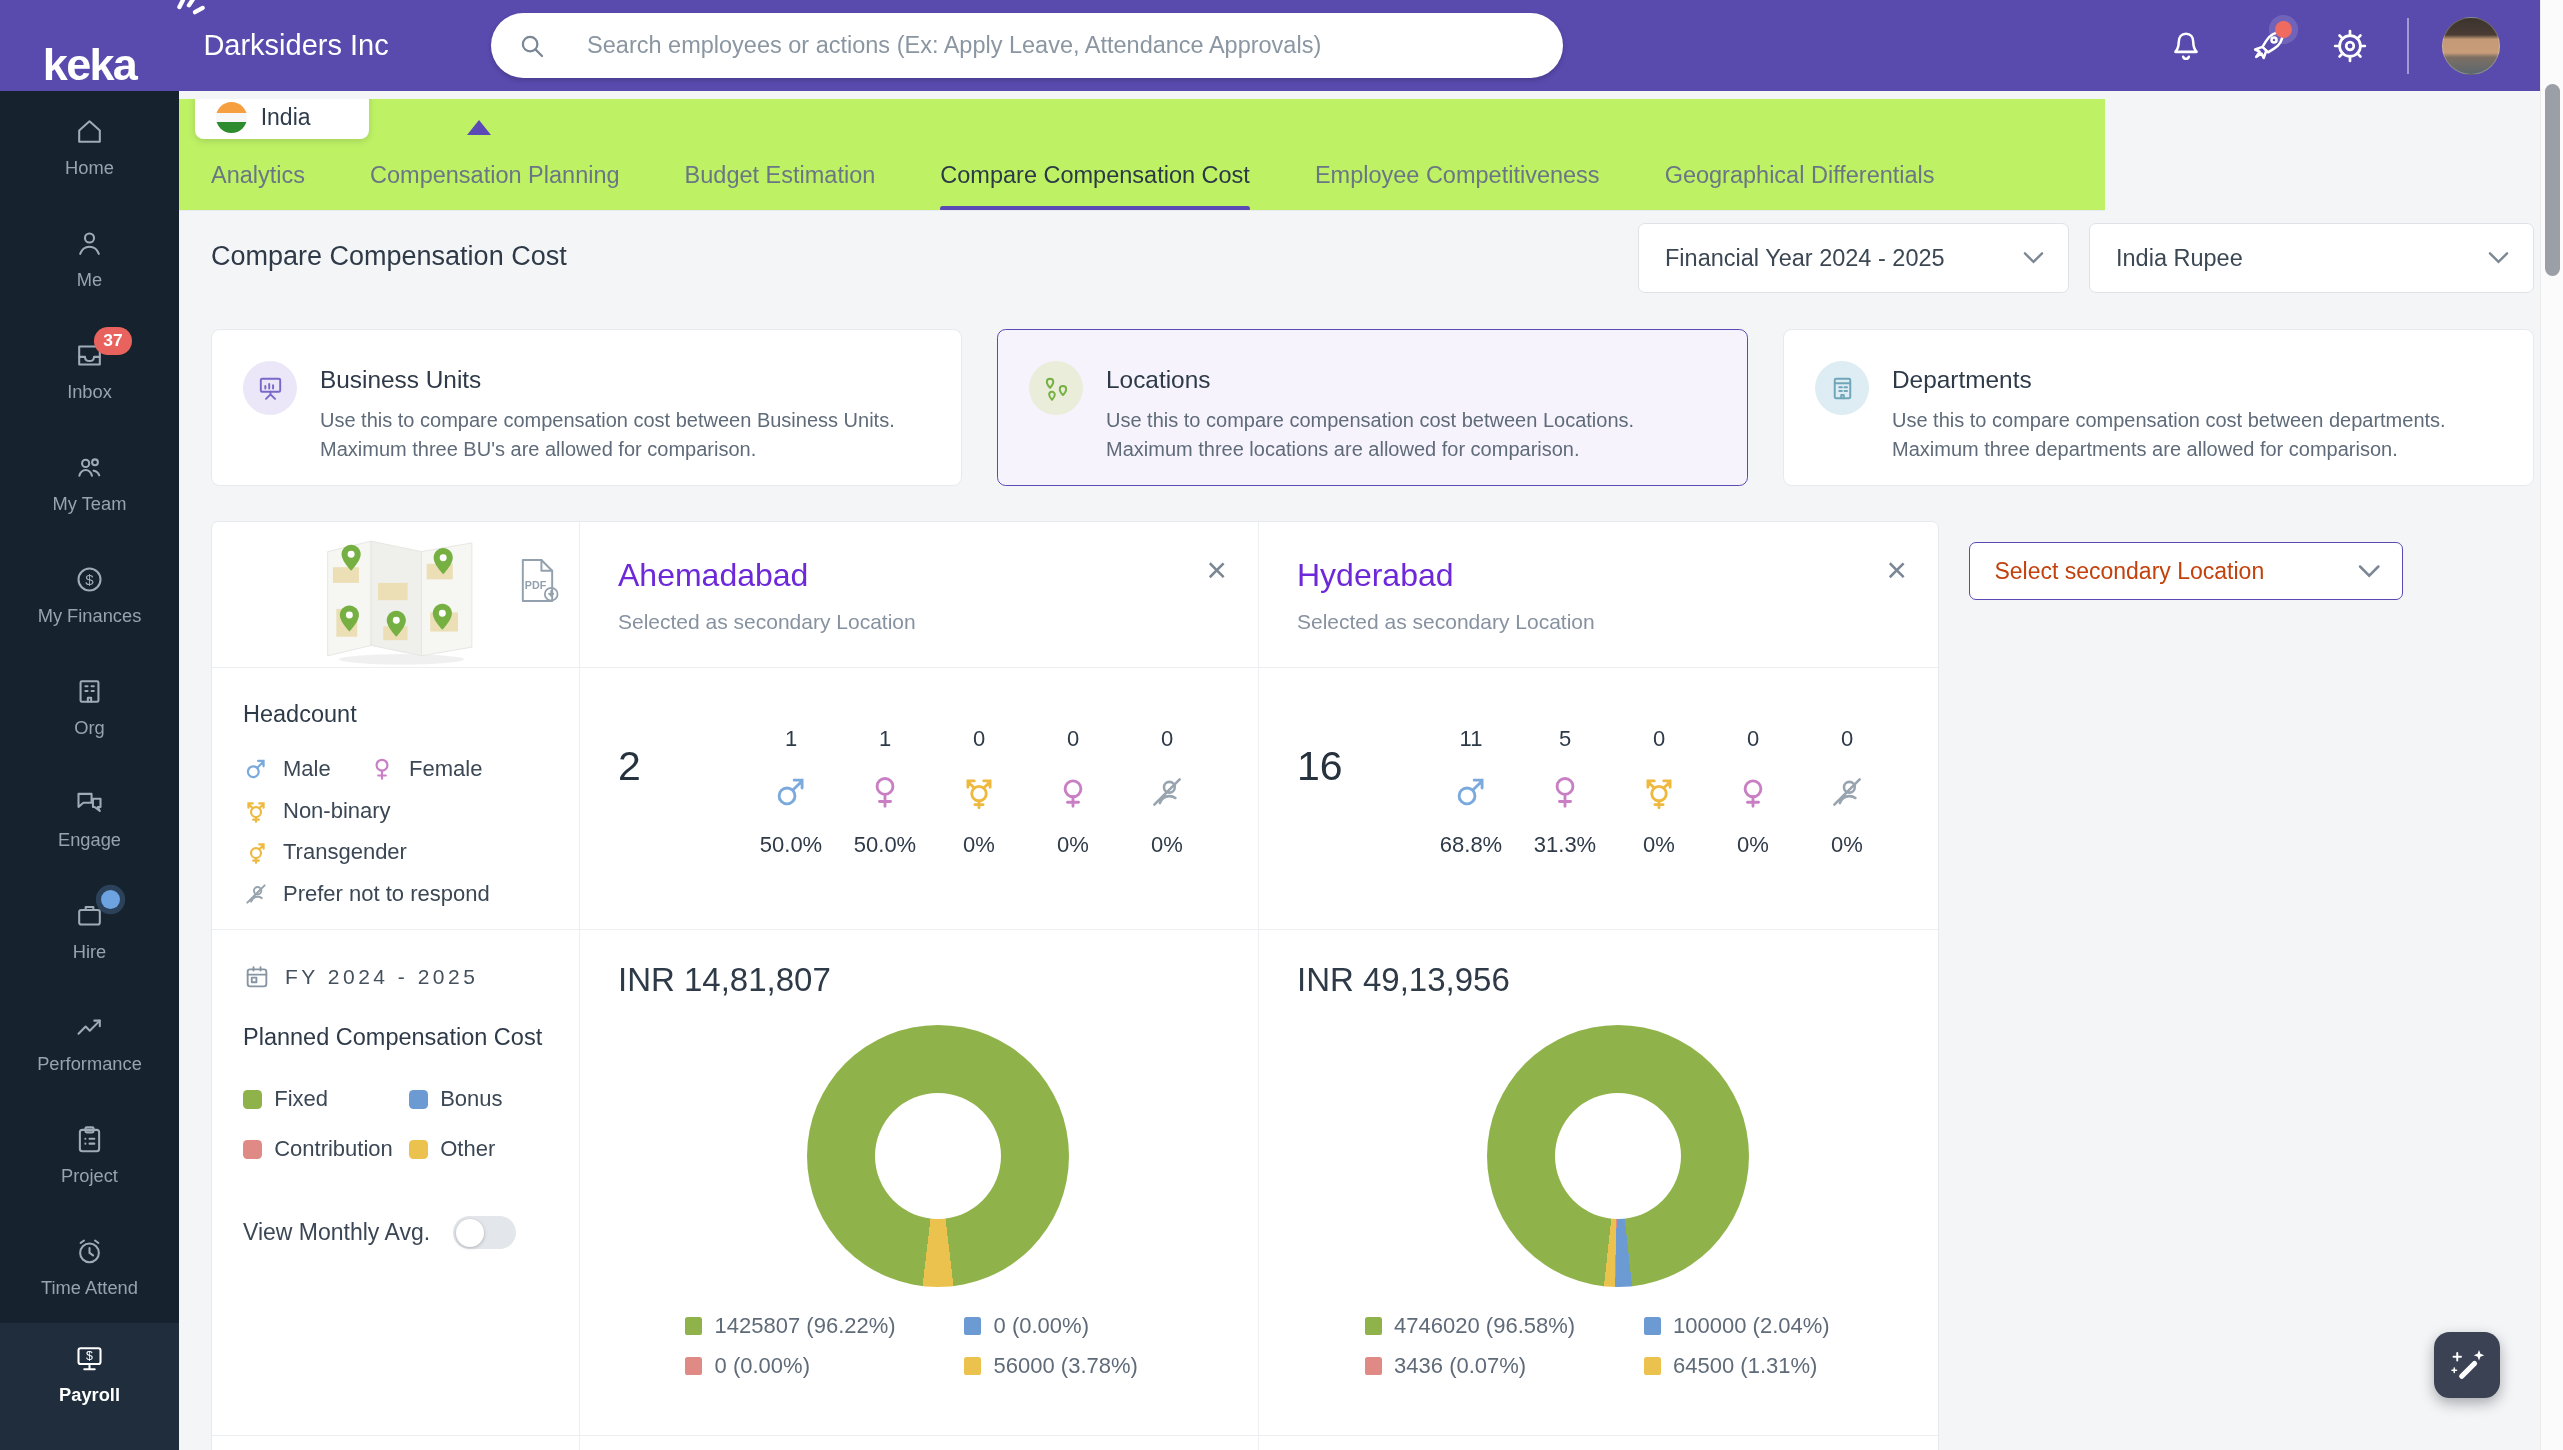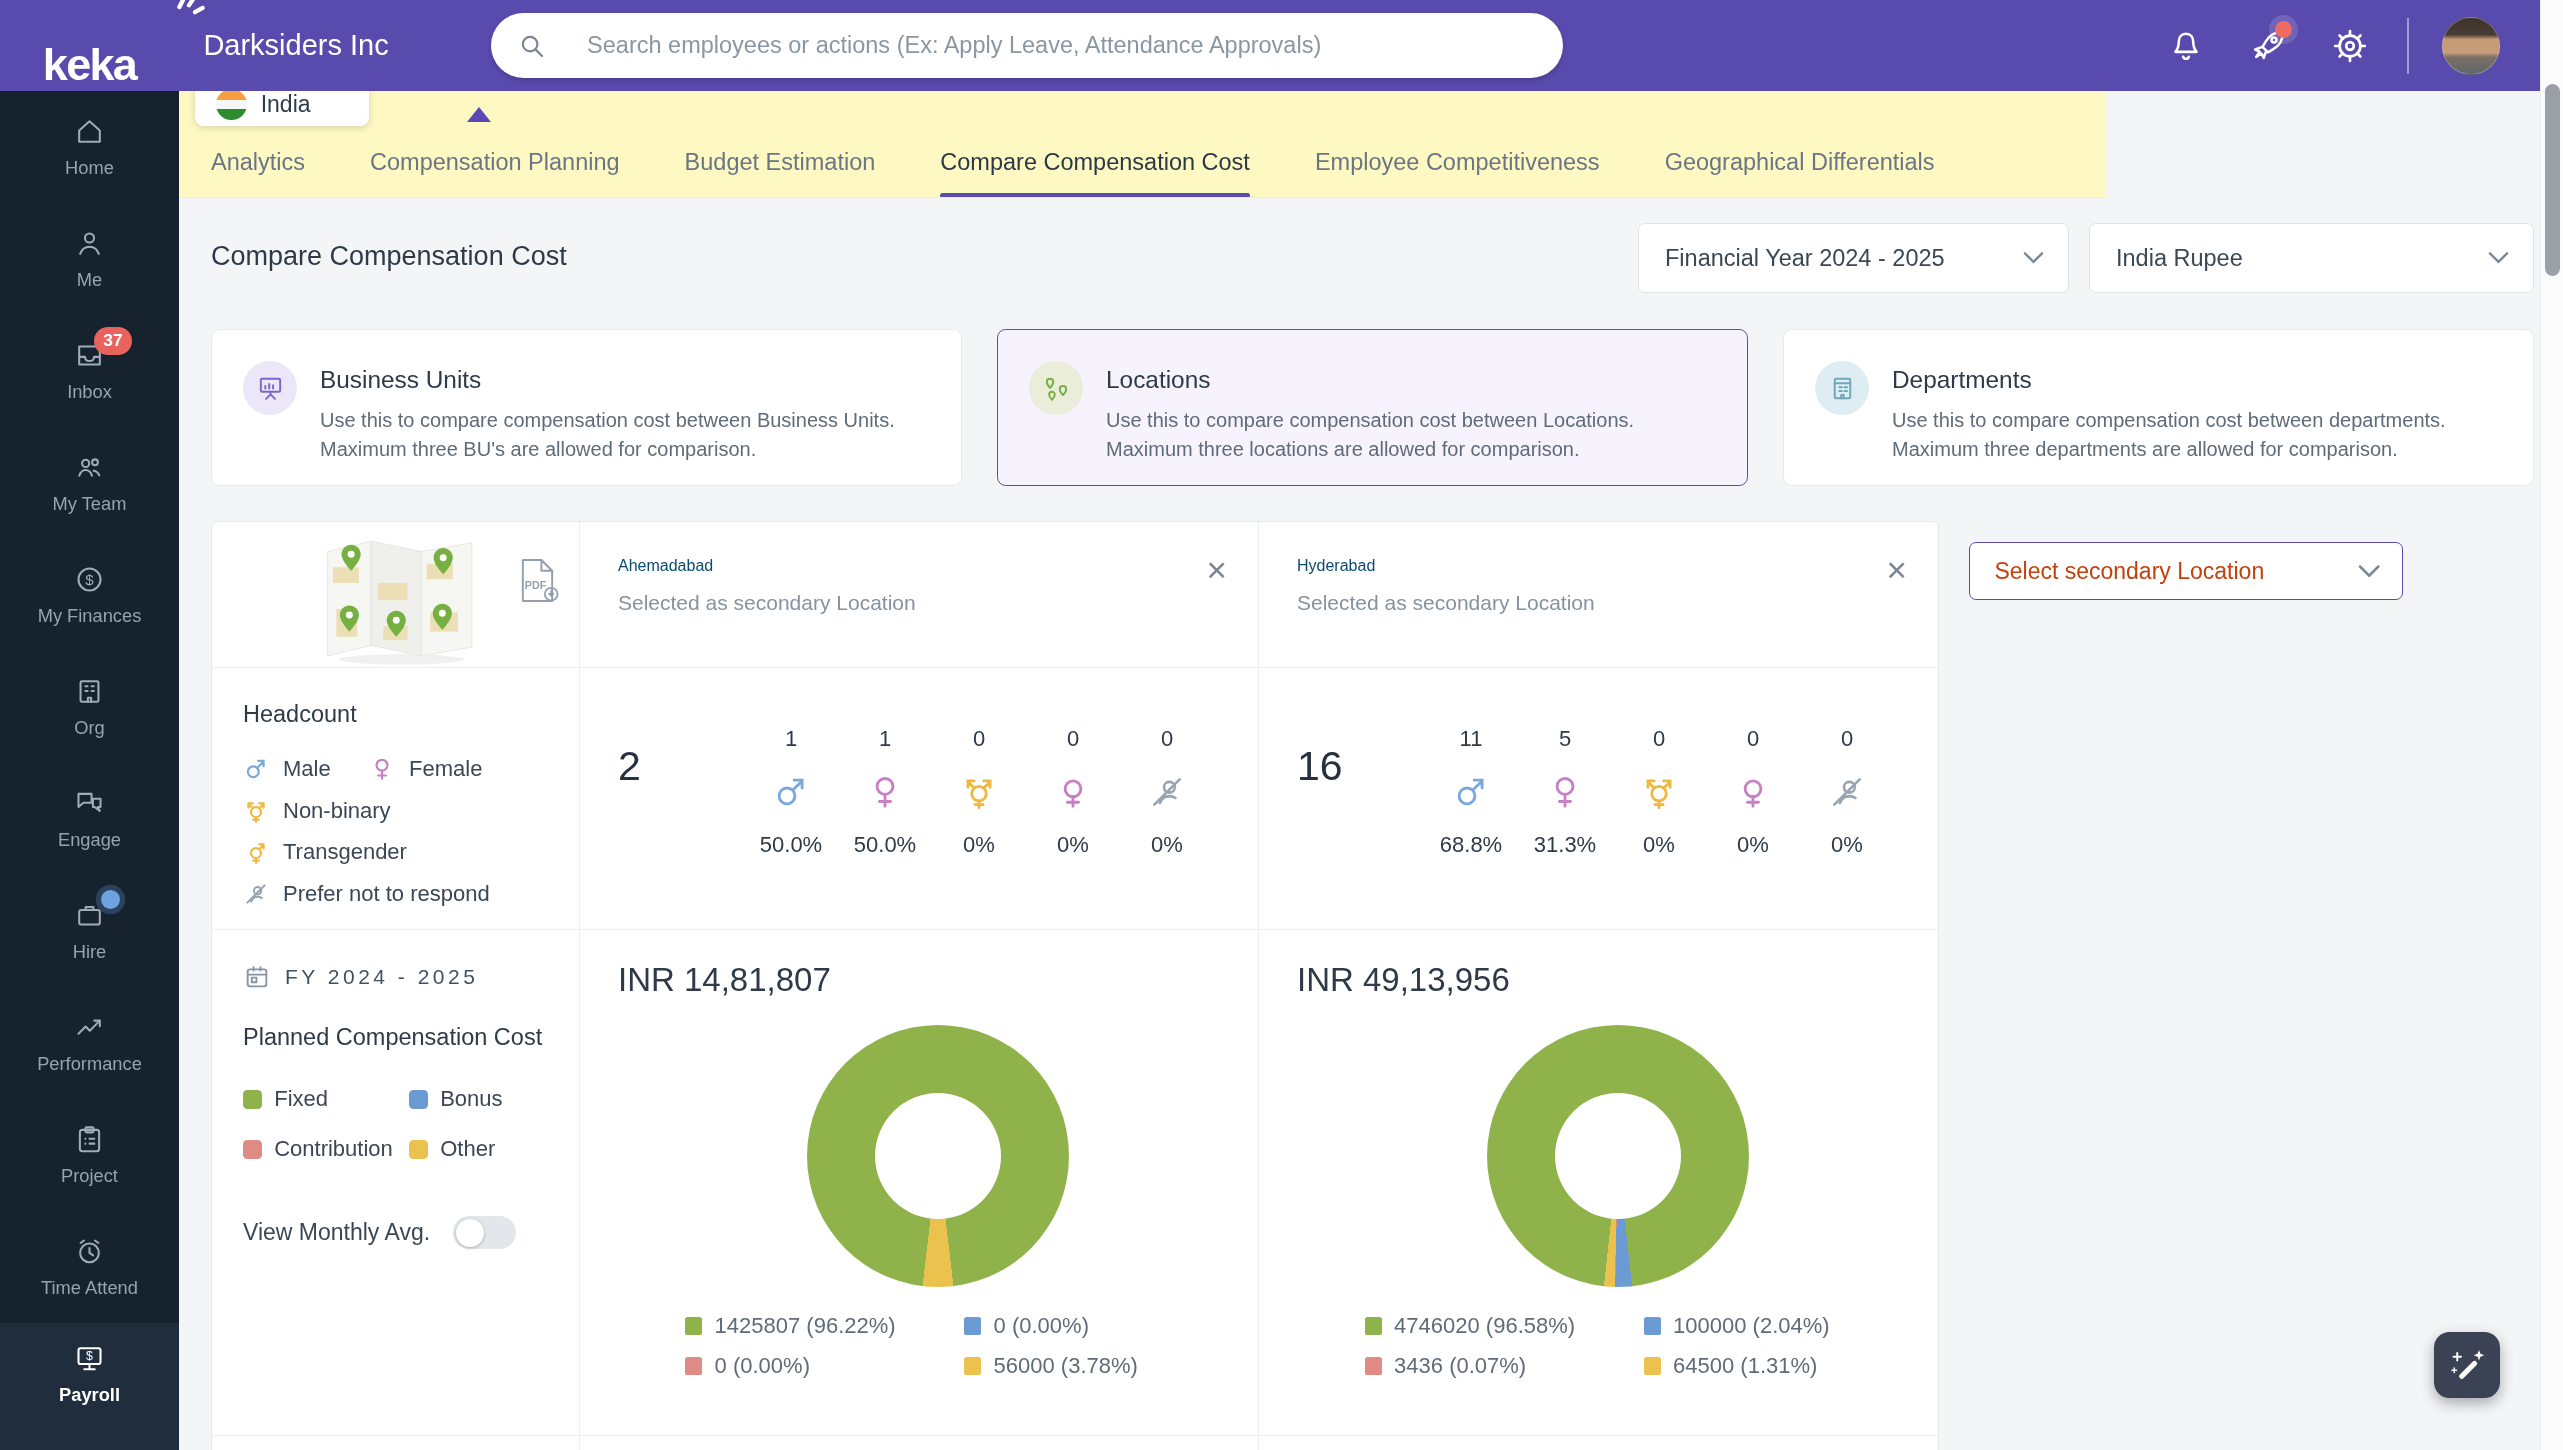--- a/index.html
+++ b/index.html
@@ -34,21 +34,21 @@
   .side-item .slabel { font-size:18.3px; color:#97a3af; }
   .side-item svg { stroke:#9fabb6; }
   .side-item.active { flex:1; background:#1f2d3c; justify-content:flex-start; padding-top:19px; }
   .side-item.active .slabel { color:#fff; font-weight:700; }
   .side-item.active svg { stroke:#ffffff; }
   .sicon { position:relative; display:flex; }
   .badge { position:absolute; top:-12.2px; right:-26px; min-width:38px; height:28px; border-radius:15px; background:var(--c-badge,#e8635e); color:#fff; font-size:17.4px; font-weight:700; display:flex; align-items:center; justify-content:center; padding:0 8.7px; }
   .bluedot { position:absolute; top:-8.7px; right:-14px; width:19px; height:19px; border-radius:50%; background:#6da3e0; box-shadow:0 0 0 5.2px rgba(109,163,224,.25); }
 
   
-  .topwhite { position:absolute; top:86px; left:179px; width:1926px; height:112px; background:#fef9c3; overflow:hidden; border-bottom:0.9px solid #e7eaee; z-index:10; }
+  .topwhite { position:absolute; top:99px; left:179px; width:1926px; height:112px; background:#bef264; overflow:hidden; border-bottom:0.9px solid #e7eaee; z-index:10; }
   .india-card { position:absolute; top:-15.7px; left:15.7px; width:174px; height:56px; background:#fff; border-radius:8.7px; box-shadow:0 1.7px 7px rgba(40,50,60,.18); display:flex; align-items:center; gap:14px; padding:12.2px 0 0 21px; cursor:pointer; }
   .flag { width:31px; height:31px; border-radius:50%; flex:none; background:linear-gradient(180deg,#f59f41 0 34%,#f7f7f7 34% 66%,#2e8b2e 66%); }
   .india-label { font-size:23px; color:#2e3b4a; font-weight:500; }
   .modnav { position:absolute; top:-19px; left:212px; display:flex; gap:59px; }
   .modnav-item { font-size:19px; letter-spacing:0.4px; color:#5b6a7a; font-weight:600; text-transform:uppercase; line-height:26px; cursor:pointer; white-space:nowrap; }
   .modnav-item.active { color:#2b3947; font-weight:700; }
   .tri { position:absolute; top:21px; left:288px; width:0; height:0; border-left:12.2px solid transparent; border-right:12.2px solid transparent; border-bottom:15px solid var(--c-accent,#5b49b5); }
   .tabs { position:absolute; top:40px; left:32px; height:72px; display:flex; gap:65px; align-items:stretch; }
   .tab { font-size:23.5px; color:#6a7684; display:flex; align-items:center; position:relative; cursor:pointer; white-space:nowrap; }
   .tab.active { color:#2b3947; font-weight:500; }
@@ -76,21 +76,21 @@
   
   .panel { position:absolute; top:318px; left:32px; width:1728px; background:#fff; border:0.9px solid #e7e9ed; border-radius:7px; display:grid; grid-template-columns:368px 679px 679px; }
   .cell { border-right:0.9px solid #eceef2; border-bottom:0.9px solid #eceef2; position:relative; }
   .cell.last-col { border-right:none; }
   .r1 { height:146px; } .r2 { height:262px; } .r3 { height:506px; } .r4 { height:70px; border-bottom:none; }
 
   .map-illus { position:absolute; left:98px; top:7px; }
   .pdf-ico { position:absolute; right:19px; top:35px; cursor:pointer; }
 
   .loc-head { padding:35px 0 0 38px; }
-  .loc-name { font-size:16px; color:#0c4a6e; }
+  .loc-name { font-size:32px; color:#6d28d9; }
   .loc-sub { font-size:21px; color:#8792a0; margin-top:15.7px; }
   .close-x { position:absolute; right:31px; top:30px; font-size:35px; color:#7a8694; cursor:pointer; line-height:1; font-weight:300; }
 
   .hc-label { padding:33px 0 0 31px; }
   .hc-title { font-size:23.5px; color:#2e3a48; font-weight:500; }
   .hc-legend { margin-top:28px; display:flex; flex-direction:column; gap:15.7px; }
   .hl-row { display:flex; align-items:center; gap:14px; font-size:22px; color:#3b4754; }
   .hl-row .sp { margin-left:24.4px; }
   .g-male { color:var(--c-male,#7aa9dd); } .g-female { color:var(--c-female,#c97fc4); }
   .g-nb { color:var(--c-nonbinary,#efb93f); } .g-neutral { color:var(--c-neutral,#97a3af); }

